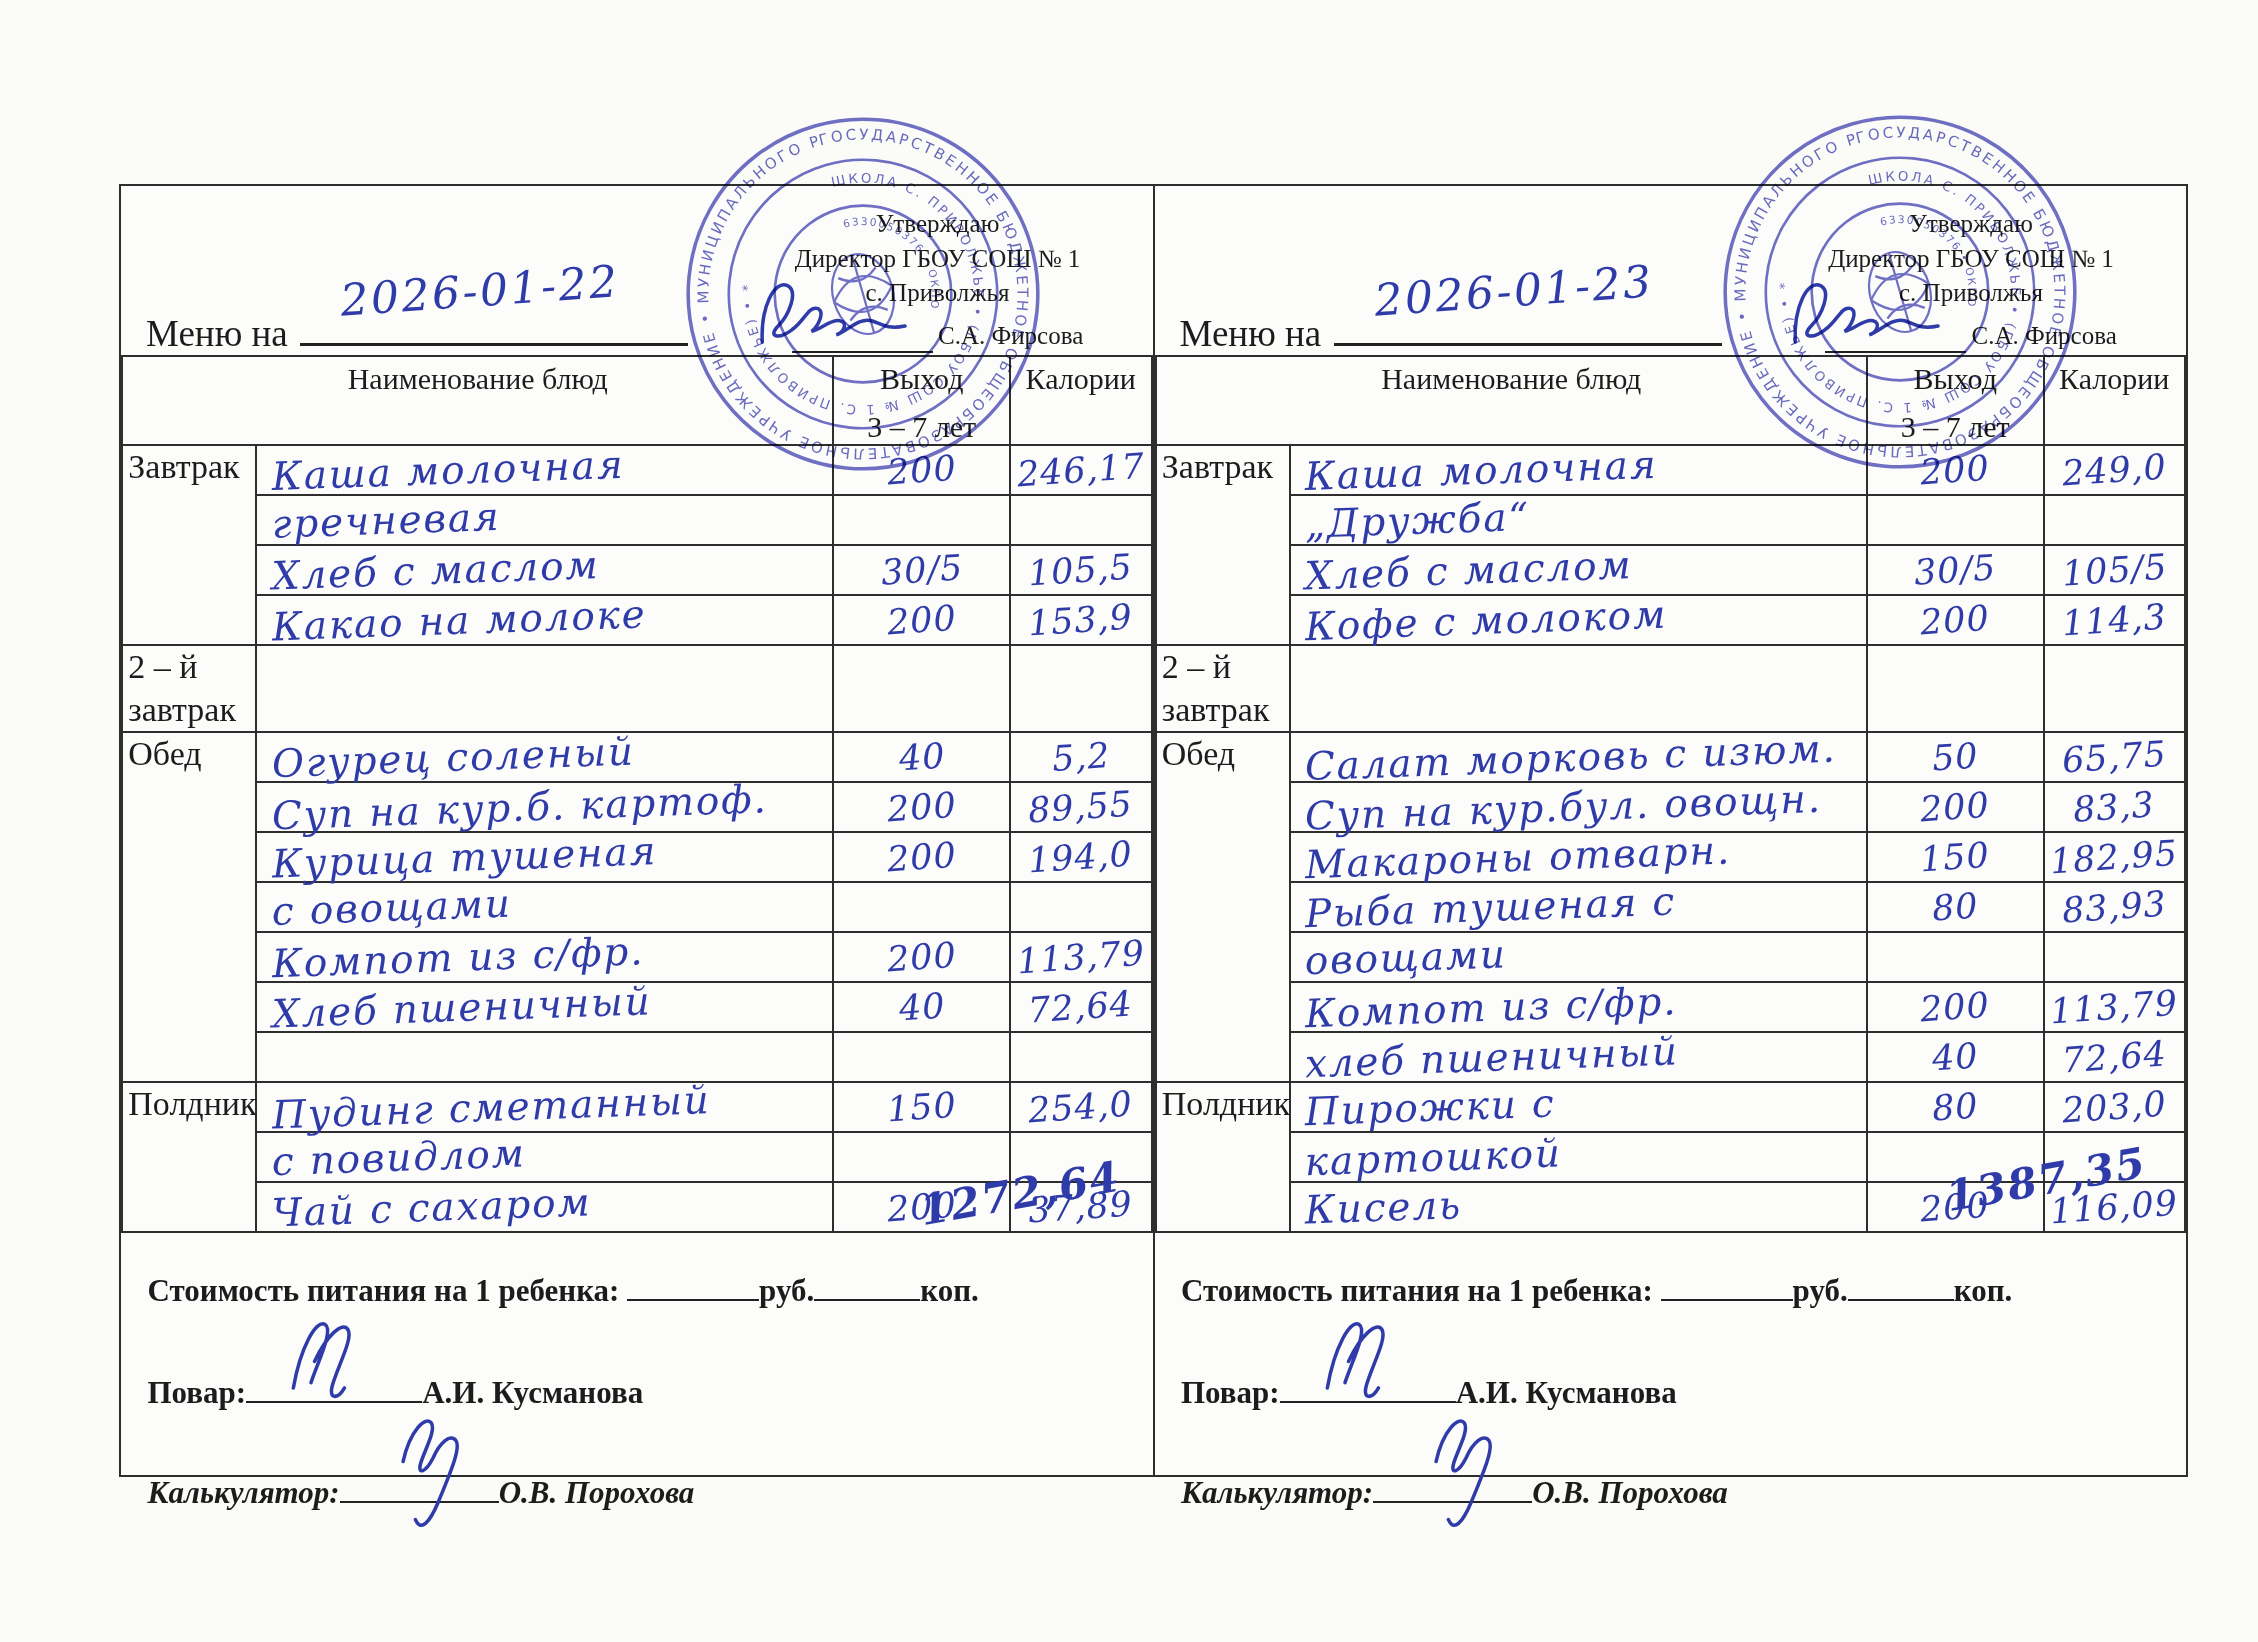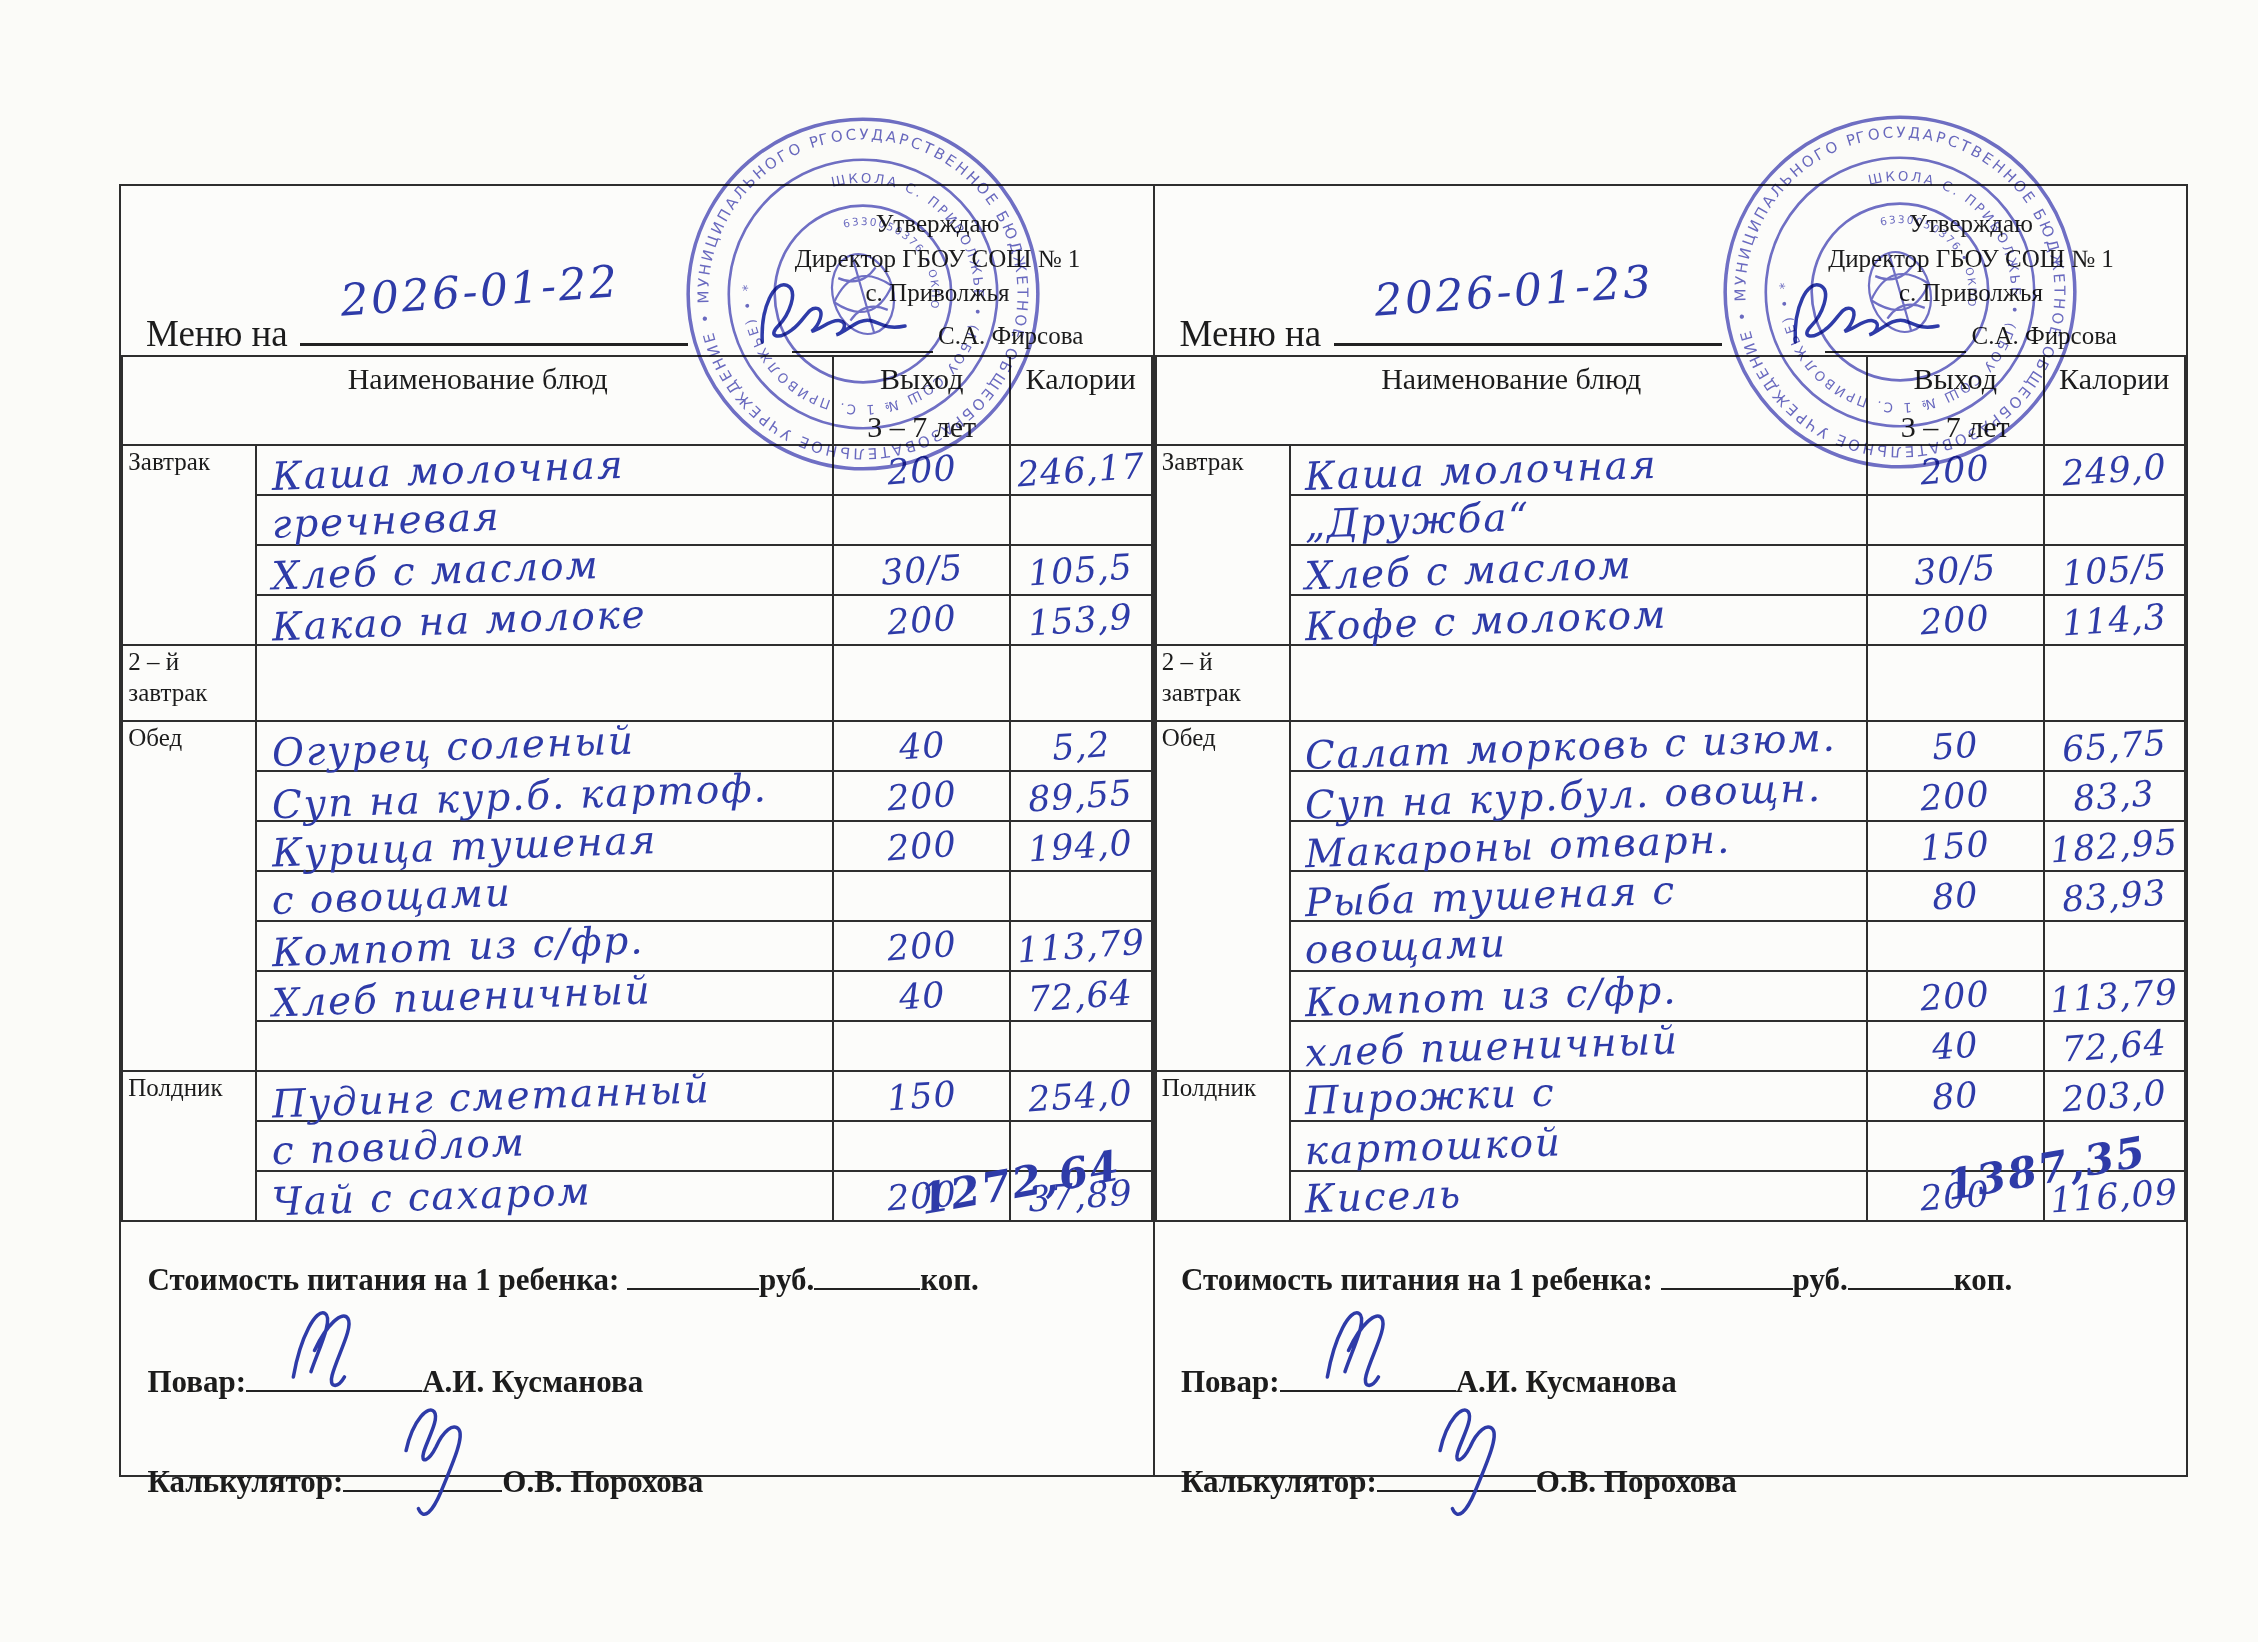--- a/index.html
+++ b/index.html
@@ -25,29 +25,29 @@
   .approve{margin-left:auto;width:388px;text-align:center;font-size:25px;line-height:1.38;padding-top:12.4px;flex:none;}
   .sigrow{display:flex;justify-content:center;align-items:flex-end;position:relative;margin-top:8px;}
   .sig-underline{display:inline-block;width:141px;border-bottom:2.6px solid #222;height:32px;margin-right:5.3px;position:relative;}
   .sig-svg{position:absolute;pointer-events:none;}
   .sig-director{left:-35px;top:-46px;}
   
   table.menu{border-collapse:collapse;width:100%;table-layout:fixed;}
   table.menu td, table.menu th{border:2.6px solid #2e2e2e;padding:0 5.3px;overflow:visible;box-sizing:border-box;}
   table.menu th{font-weight:normal;font-size:30px;vertical-align:top;padding-top:5.3px;}
   .out-sub{margin-top:14px;}
-  td.meal{font-size:25px;vertical-align:top;padding:7px 3.5px 0 8.8px;line-height:1.25;}
+  td.meal{font-size:34px;vertical-align:top;padding:7px 3.5px 0 8.8px;line-height:1.25;}
   .dish-hw{font-size:39px;letter-spacing:1.8px;white-space:nowrap;display:inline-block;transform:rotate(-2deg);padding-left:8.8px;}
   .num-hw{font-size:35px;letter-spacing:0.9px;white-space:nowrap;display:inline-block;transform:rotate(-4deg);}
   td.c{text-align:center;}
   
   .footer{flex:1;position:relative;padding:32px 23px 0 26.5px;font-size:31px;font-weight:bold;box-sizing:border-box;}
   .footer .row{margin-bottom:0;position:relative;}
   .row-cook{margin-top:58px;}
-  .row-calc{margin-top:56px;}
+  .row-calc{margin-top:56px;font-style:italic;}
   .ul{display:inline-block;border-bottom:2.6px solid #222;height:34px;vertical-align:baseline;}
   .ul.rub{width:132px;}
   .ul.kop{width:106px;}
   .ul.cook{width:176px;position:relative;}
   .ul.calc{width:159px;position:relative;}
   .hw-total{position:absolute;font-size:42px;letter-spacing:1.8px;transform:rotate(-10deg);white-space:nowrap;z-index:4;}
   
   .stamp{position:absolute;width:362px;height:362px;opacity:.78;mix-blend-mode:multiply;pointer-events:none;z-index:5;transform:rotate(-16deg);}
   .stamp text{fill:#4040b2;font-family:"DejaVu Sans", sans-serif;}
   .stamp circle{stroke:#4747b8;fill:none;}

